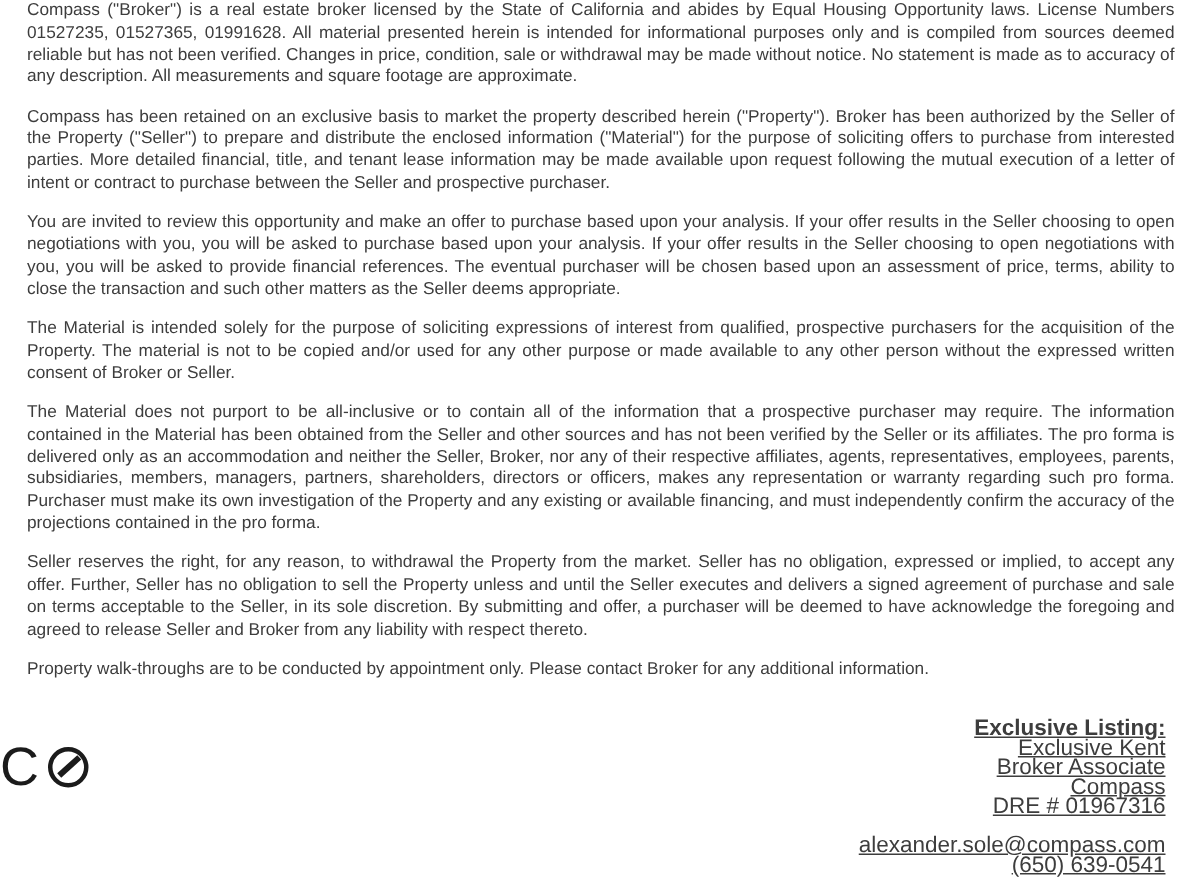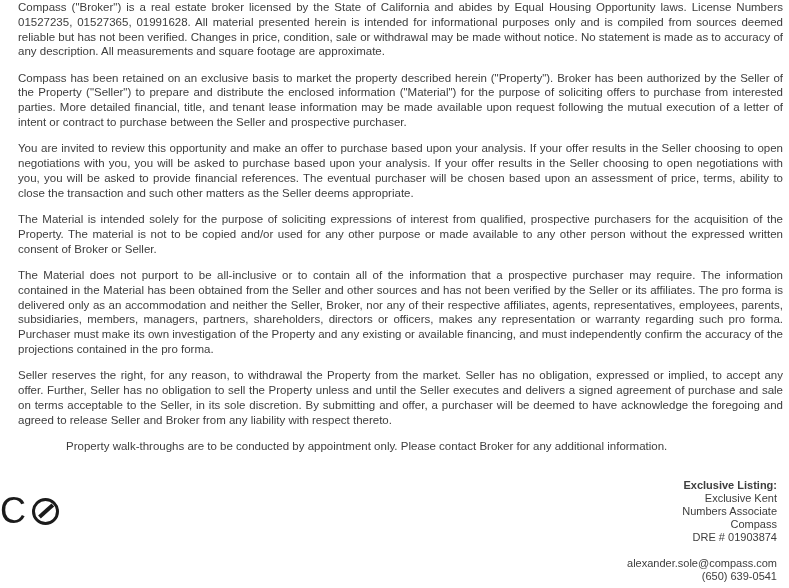--- a/index.html
+++ b/index.html
@@ -20,21 +20,21 @@
     position: absolute;
     left: 18px;
     top: 0;
     width: 765px;
     color: #3d3d3d;
     font-size: 11.5px;
     line-height: 14.8px;
     text-align: justify;
   }
   .body-text p { margin: 0 0 11.5px 0; }
-  .body-text p:last-child { margin-bottom: 0; margin-left: 48px; }
+  .body-text p:last-child { margin-bottom: 0; }
 
   
   .logo {
     position: absolute;
     left: 0;
     top: 493px;
     display: flex;
     align-items: center;
     color: #1b1b1b;
     font-size: 36px;
@@ -64,22 +64,23 @@
     background: #1b1b1b;
     transform: rotate(-42deg);
   }
 
   .contact {
     position: absolute;
     right: 12px;
     top: 479px;
     text-align: right;
     color: #3d3d3d;
-    font-size: 11px;
+    font-size: 15px;
     line-height: 13px;
+    text-decoration: underline;
   }
   .contact .contact-heading { font-weight: bold; }
   .contact .contact-gap { height: 13px; }
 </style>
 </head>
 <body>
 
 <div class="page">
 
   <div class="body-text">
@@ -93,21 +94,21 @@
   </div>
 
   <div class="logo">
     <span class="logo-text">C</span>
     <span class="logo-o"></span>
   </div>
 
   <div class="contact">
     <div class="contact-heading">Exclusive Listing:</div>
     <div>Exclusive Kent</div>
-    <div>Numbers Associate</div>
+    <div>Broker Associate</div>
     <div>Compass</div>
-    <div>DRE # 01903874</div>
+    <div>DRE # 01967316</div>
     <div class="contact-gap"></div>
     <div>alexander.sole@compass.com</div>
     <div>(650) 639-0541</div>
   </div>
 
 </div>
 
 </body></html>

